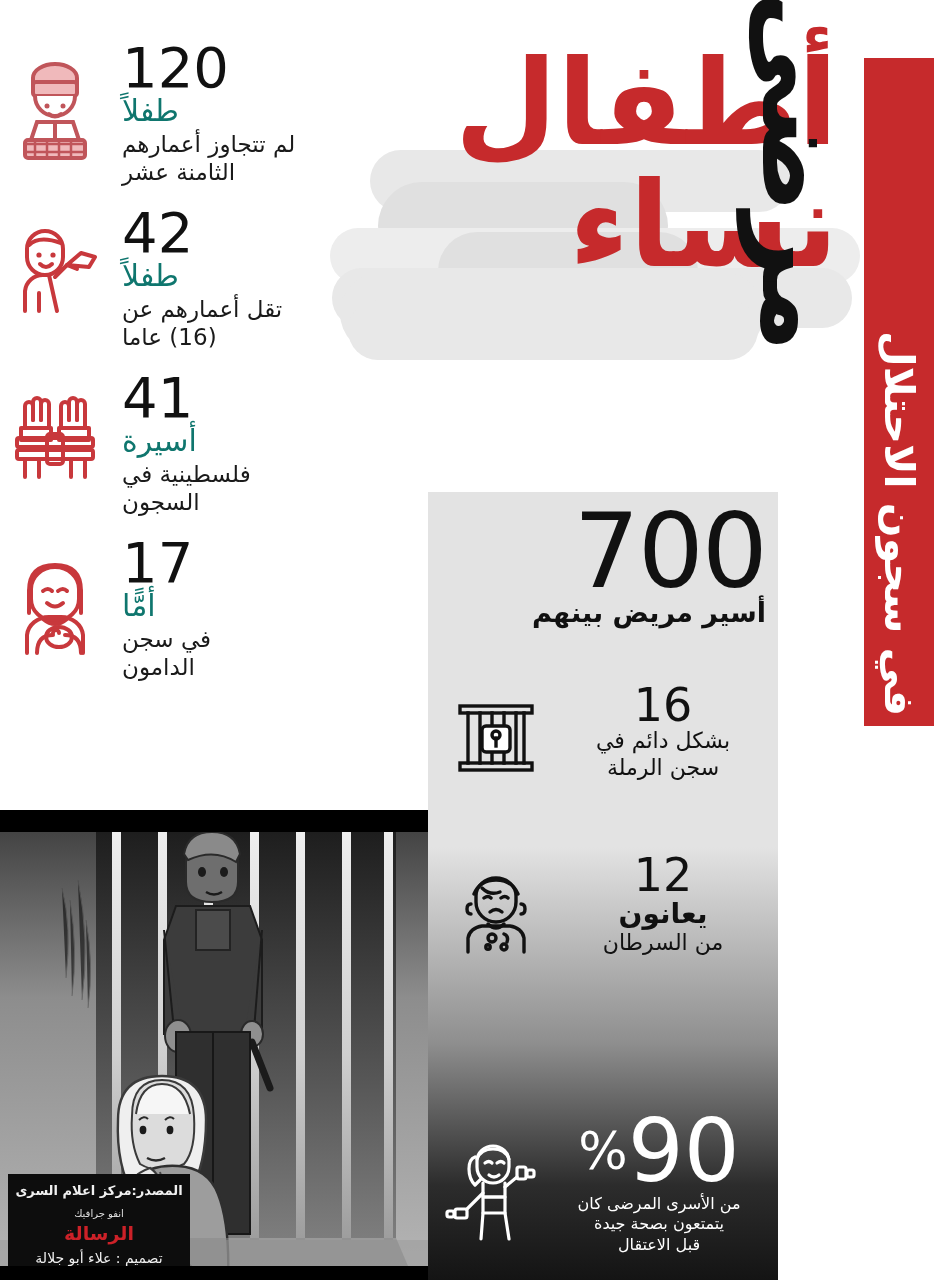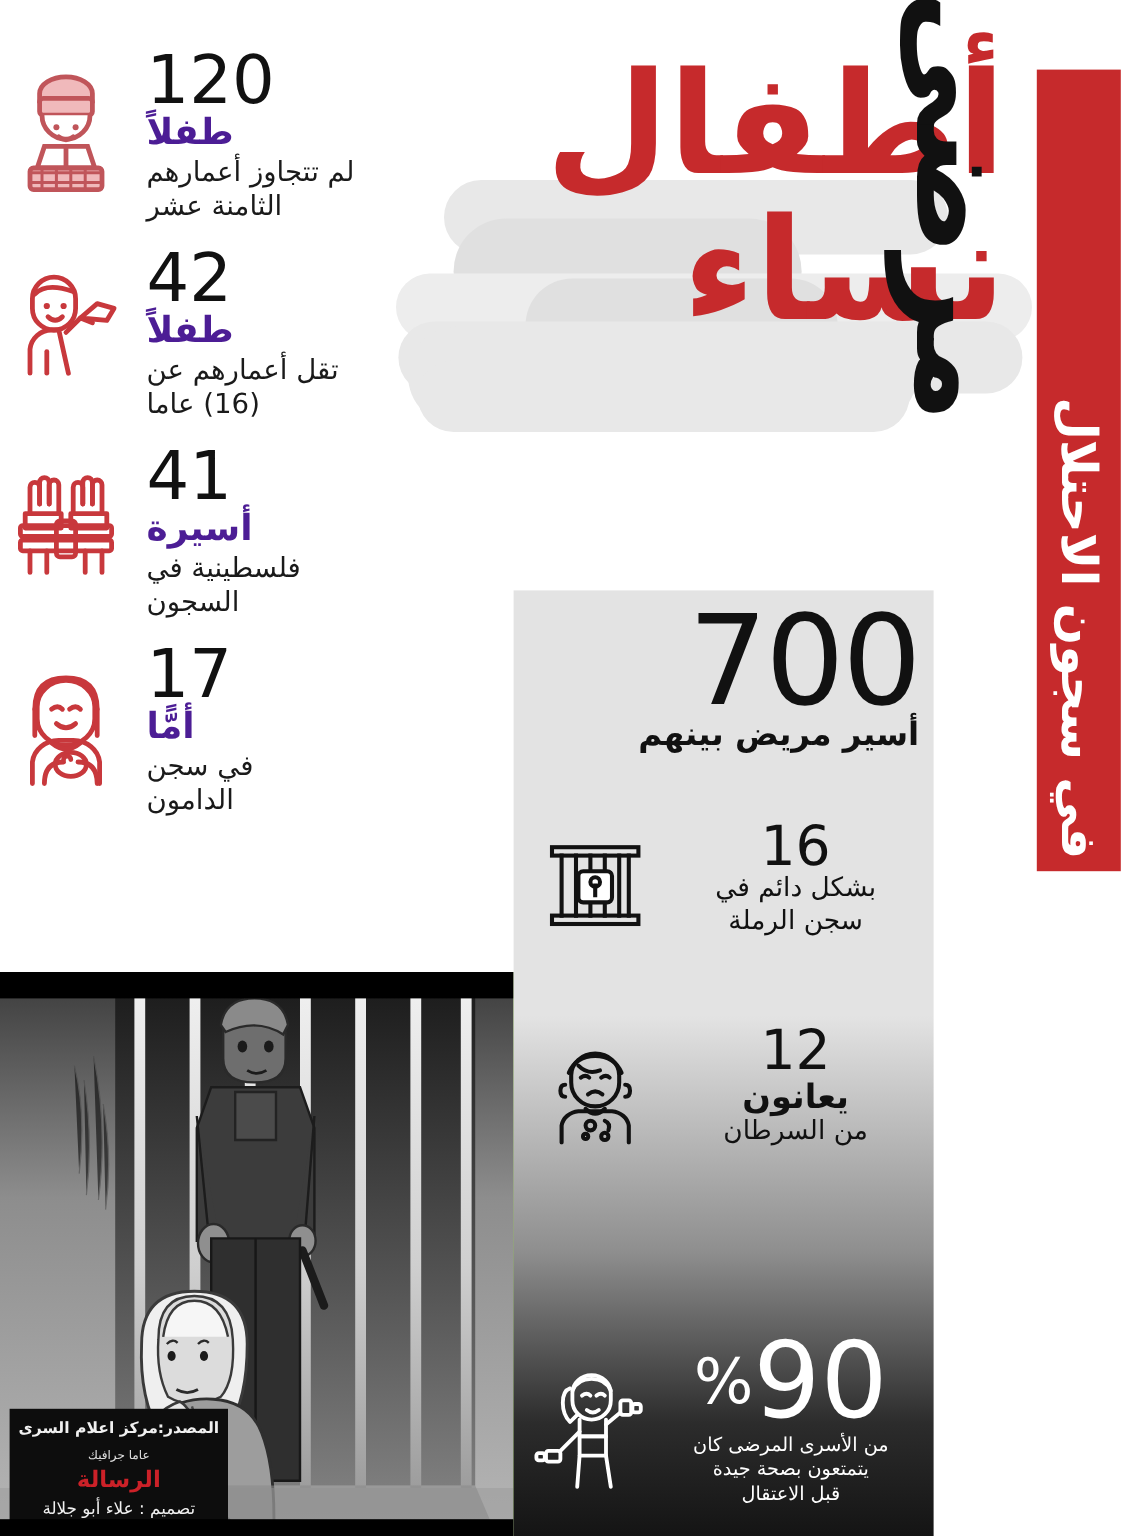--- a/index.html
+++ b/index.html
@@ -54,21 +54,21 @@
   .left-col{position:absolute;left:0;top:40px;width:400px;z-index:5;}
   .stat{
     display:flex;flex-direction:row-reverse;align-items:flex-start;
     justify-content:flex-start;direction:rtl;margin-bottom:18px;
     padding-right:14px;
   }
   .stat .icon{width:110px;flex:0 0 110px;display:flex;align-items:center;
     justify-content:center;padding-top:14px;}
   .stat .txt{flex:1;text-align:left;direction:rtl;padding-left:12px;}
   .stat .num{font-size:56px;font-weight:400;color:#111;line-height:1.0;}
-  .stat .unit{font-size:30px;font-weight:700;color:#4c1d95;line-height:1.15;margin-top:-2px;}
+  .stat .unit{font-size:30px;font-weight:400;color:#0f766e;line-height:1.15;margin-top:-2px;}
   .stat .desc{font-size:23px;color:#1a1a1a;line-height:1.25;margin-top:1px;}
 
   
   .panel{
     position:absolute;left:428px;top:492px;width:350px;height:788px;
     background:linear-gradient(to bottom,#e3e3e3 0%,#e3e3e3 45%,#8e8e8e 70%,#2c2c2c 88%,#141414 100%);
     z-index:4;
   }
   .panel-inner{position:relative;width:100%;height:100%;direction:rtl;}
 
@@ -393,20 +393,20 @@
         <path d="M160 362q10 30 6 108" stroke="#4a4a4a" stroke-width="2" fill="none"></path>
         <ellipse cx="160" cy="462" rx="34" ry="14" fill="#585858" stroke="#2a2a2a" stroke-width="2"></ellipse>
       </g>
 
       <rect x="0" y="430" width="428" height="40" fill="#9a9a9a" opacity=".5"></rect>
       <path d="M96 428h300l18 42H78z" fill="#8b8b8b" opacity=".6"></path>
     </svg>
 
     <div class="credits">
       <div class="c1">المصدر:مركز اعلام السرى</div>
-      <div class="c2">عاما جرافيك</div>
+      <div class="c2">انفو جرافيك</div>
       <div class="logo">الرسالة</div>
       <div class="c3">تصميم : علاء أبو جلالة</div>
     </div>
     <div class="footer-strip"></div>
   </div>
 
 </div>
 
 </body></html>

